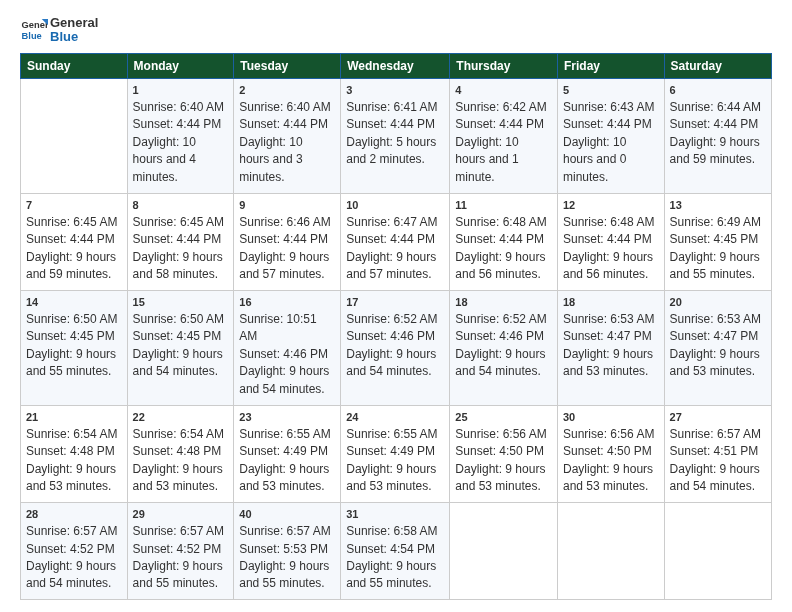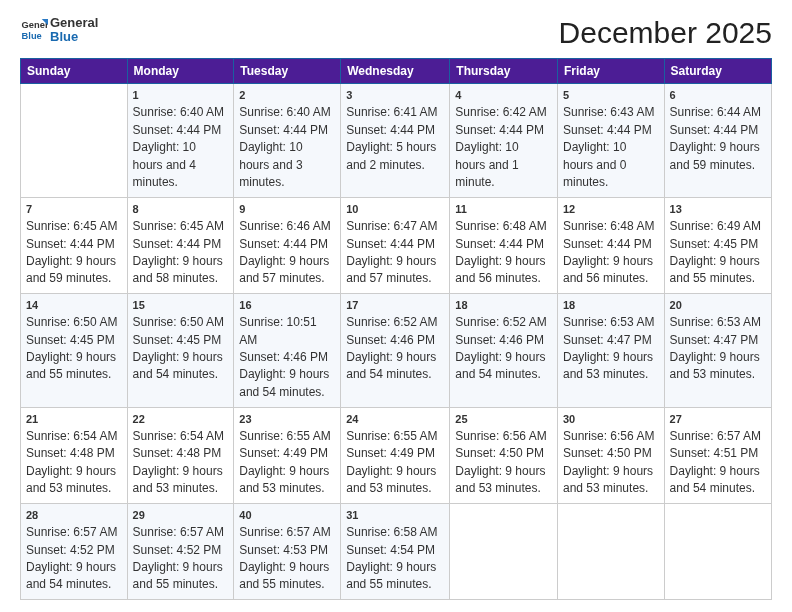--- a/index.html
+++ b/index.html
@@ -45,21 +45,21 @@
       font-size: 13px;
       color: #555;
     }
     .calendar-table {
       width: 100%;
       border-collapse: collapse;
       flex: 1;
       font-size: 10.5px;
     }
     .calendar-table thead tr th {
-      background: #4c1d95;
+      background: #14532d;
       color: #fff;
       font-size: 12px;
       font-weight: bold;
       padding: 5px 6px;
       text-align: left;
       border: 1px solid #1a5fa0;
     }
     .calendar-table tbody tr td {
       border: 1px solid #ccc;
       vertical-align: top;
@@ -105,21 +105,20 @@
         <polygon points="28,4 36,12 36,4" fill="#2979c4"></polygon>
       </svg>
       <div>
         <div style="font-size:13px;font-weight:bold;color:#333;line-height:1.1;">
           <span style="color:#333;">General</span><br>
           <span style="color:#1a6ab0;">Blue</span>
         </div>
       </div>
     </div>
     <div class="title-block">
-      <div class="month-title">December 2025</div>
     </div>
   </div>
 
   <table class="calendar-table">
     <thead>
       <tr>
       <th>Sunday</th>
           <th>Monday</th>
           <th>Tuesday</th>
           <th>Wednesday</th>
@@ -368,21 +367,21 @@
         <div class="cell-content">
           <span>Sunrise: 6:57 AM</span><br>
           <span>Sunset: 4:52 PM</span><br>
           <span>Daylight: 9 hours and 55 minutes.</span>
         </div>
       </td>
           <td>
         <span class="day-num">40</span>
         <div class="cell-content">
           <span>Sunrise: 6:57 AM</span><br>
-          <span>Sunset: 4:53 PM</span><br>
+          <span>Sunset: 5:53 PM</span><br>
           <span>Daylight: 9 hours and 55 minutes.</span>
         </div>
       </td>
           <td>
         <span class="day-num">31</span>
         <div class="cell-content">
           <span>Sunrise: 6:58 AM</span><br>
           <span>Sunset: 4:54 PM</span><br>
           <span>Daylight: 9 hours and 55 minutes.</span>
         </div>

